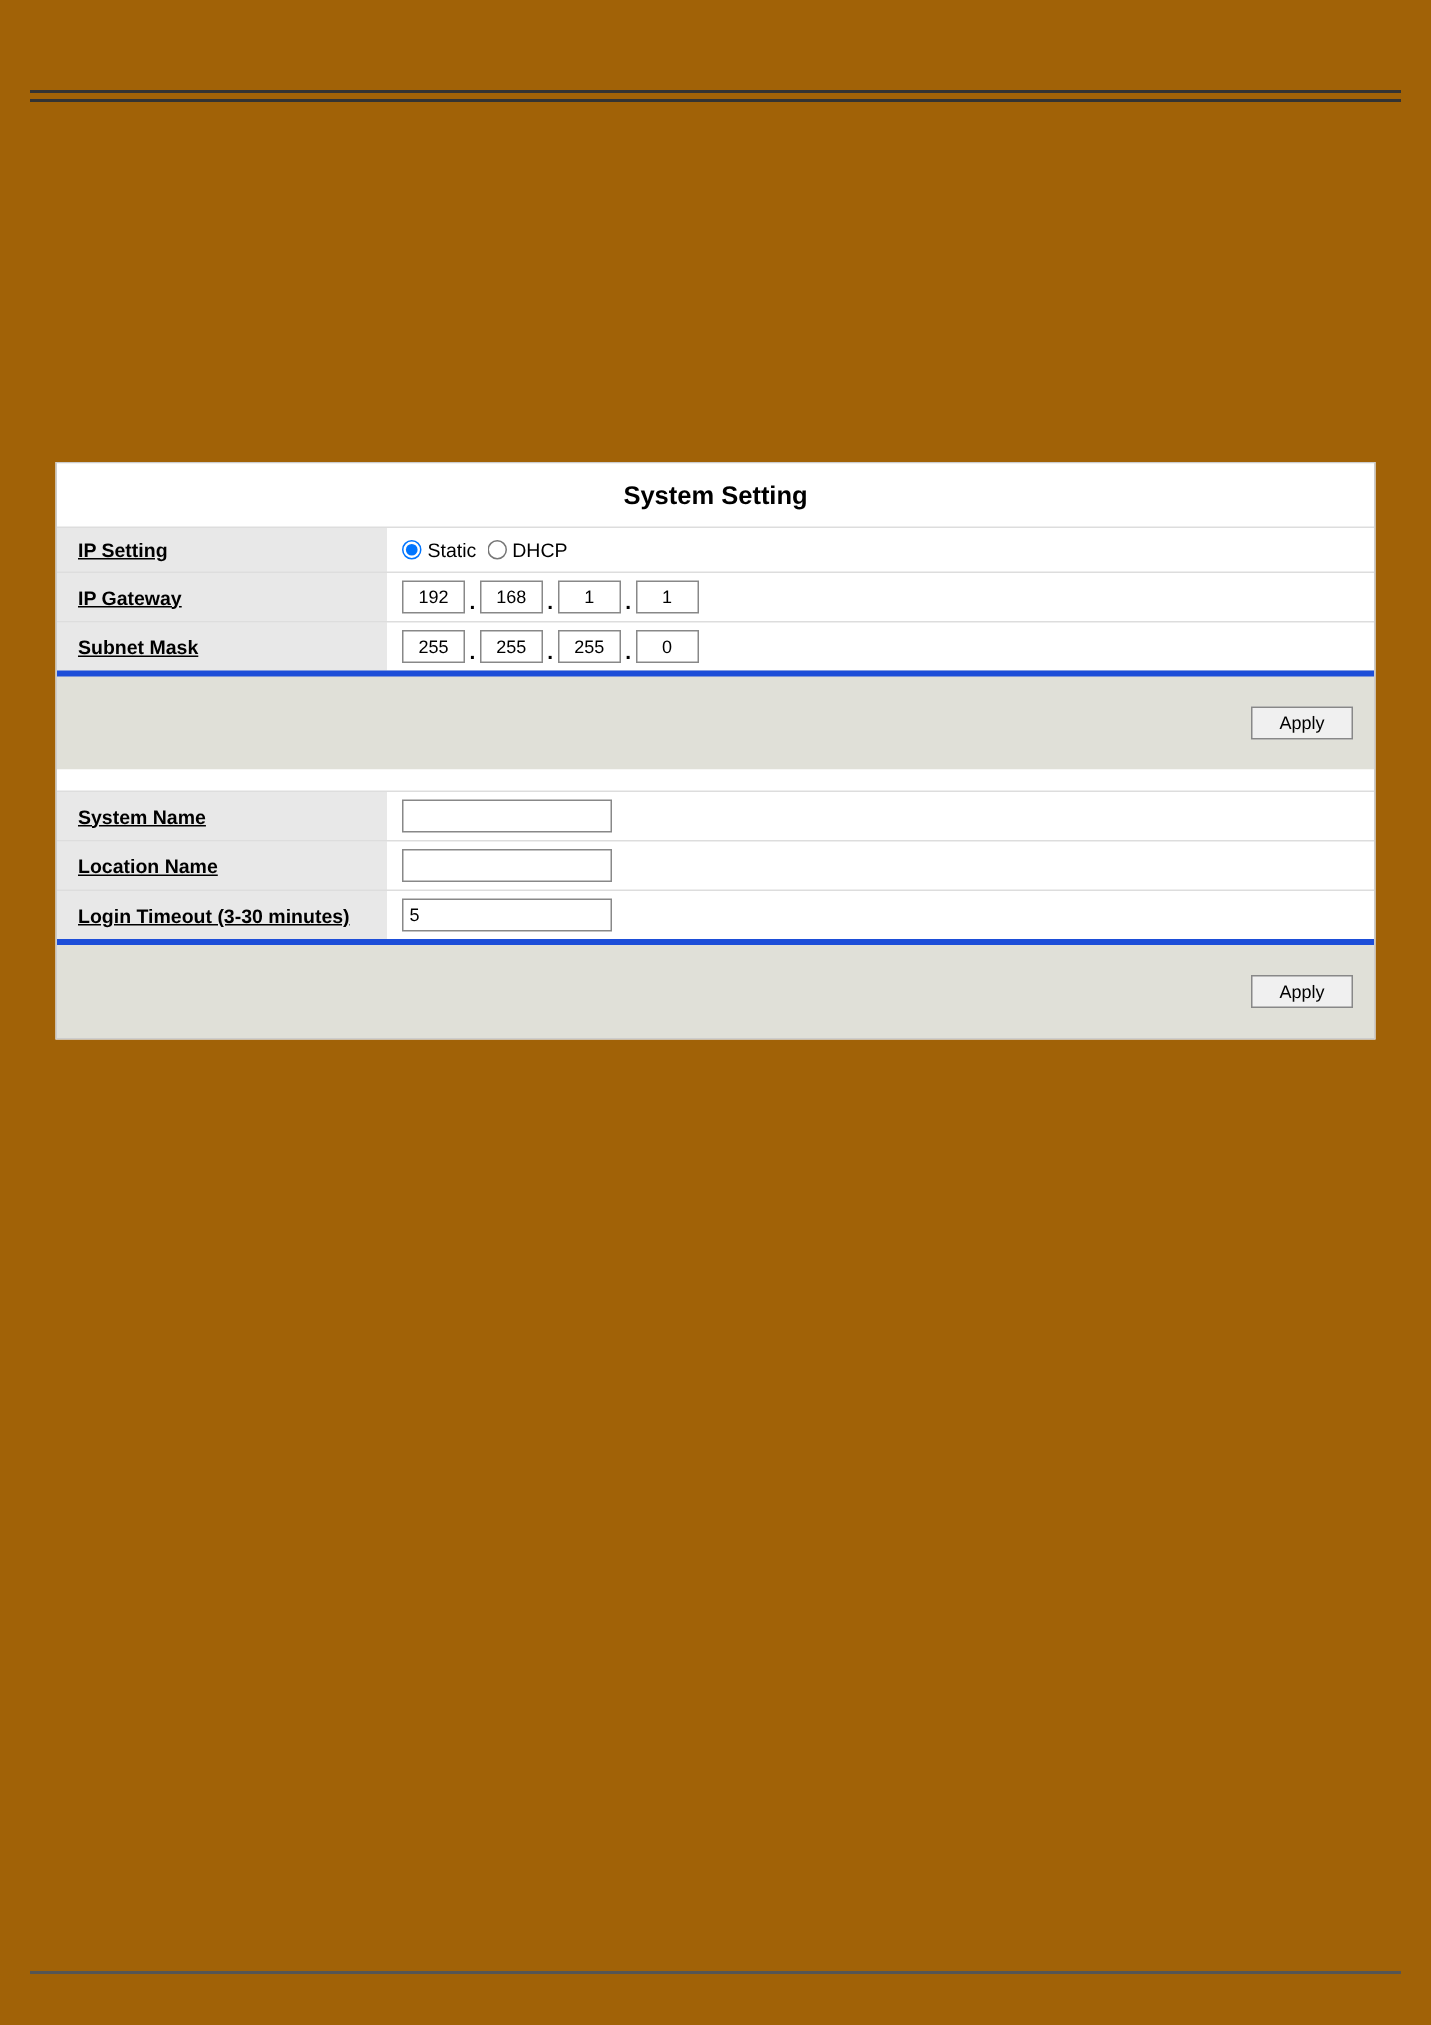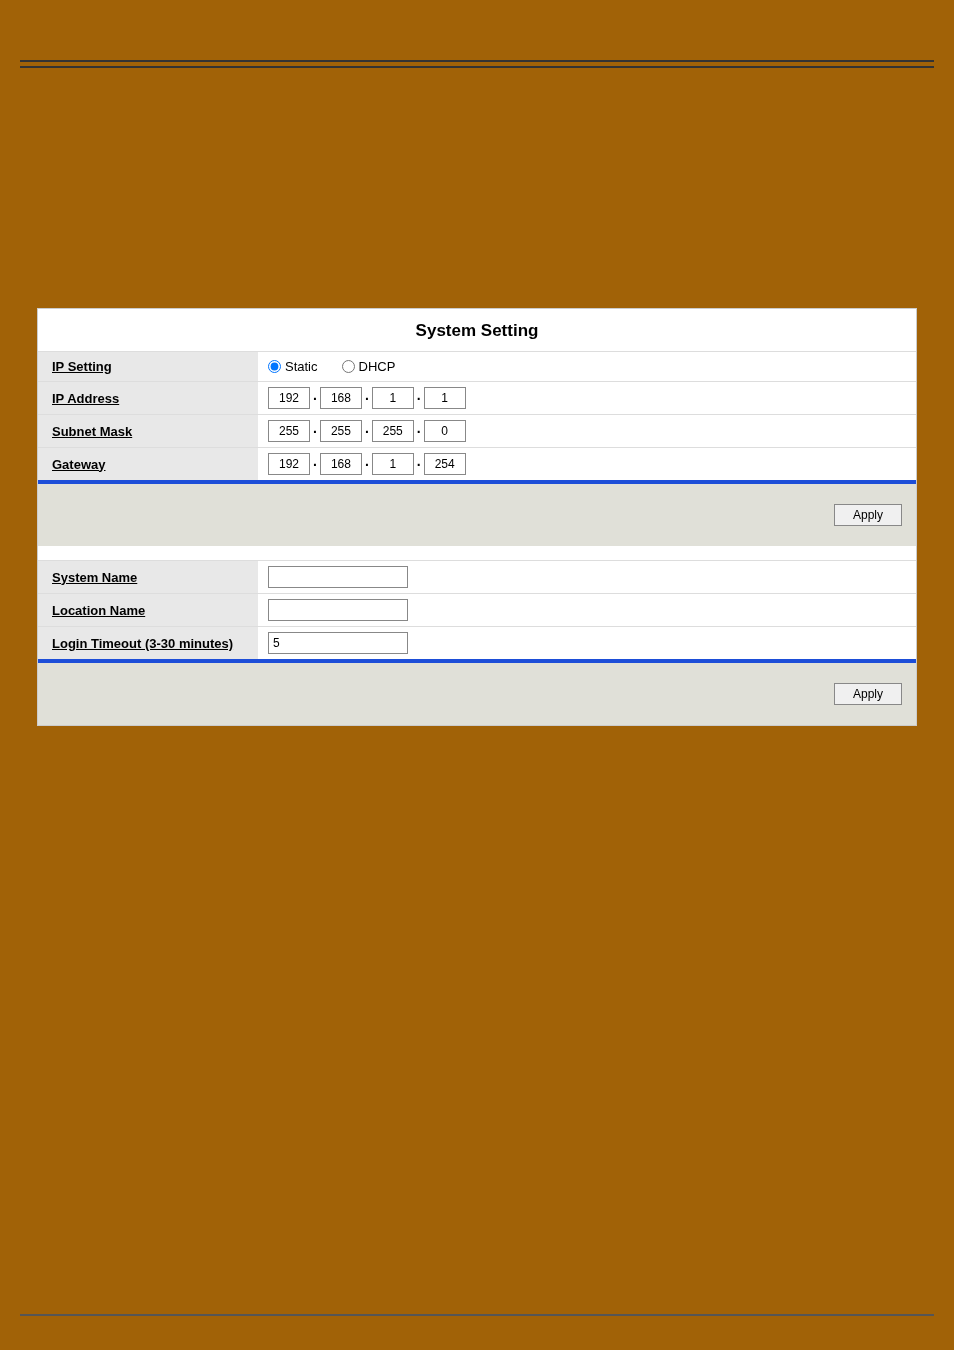--- a/index.html
+++ b/index.html
@@ -94,21 +94,21 @@
       text-decoration: underline;
     }
 
     .form-table td.input-cell {
       background-color: #ffffff;
       padding: 5px 10px;
     }
 
     .ip-inputs {
       display: flex;
-      align-items: flex-start;
+      align-items: flex-end;
       gap: 2px;
     }
 
     .ip-octet {
       width: 42px;
       height: 22px;
       border: 1px solid #888;
       text-align: center;
       font-size: 12px;
       padding: 2px;
@@ -116,21 +116,21 @@
 
     .ip-dot {
       font-weight: bold;
       font-size: 14px;
       padding: 0 1px;
     }
 
     .radio-group {
       display: flex;
       align-items: flex-end;
-      gap: 24px;
+      gap: 7px;
     }
 
     .radio-label {
       display: flex;
       align-items: center;
       gap: 4px;
       font-size: 13px;
     }
 
     .apply-row {
@@ -205,21 +205,21 @@
                 <span>Static</span>
               </label>
               <label class="radio-label">
                 <input type="radio" name="ip_setting" value="DHCP" style="">
                 <span>DHCP</span>
               </label>
             </div>
           </td>
         </tr>
         <tr>
-          <td class="label-cell">IP Address</td>
+          <td class="label-cell">IP Gateway</td>
           <td class="input-cell">
             <div class="ip-inputs">
               <input type="text" class="ip-octet" value="192" style="">
               <span class="ip-dot">.</span>
               <input type="text" class="ip-octet" value="168" style="">
               <span class="ip-dot">.</span>
               <input type="text" class="ip-octet" value="1" style="">
               <span class="ip-dot">.</span>
               <input type="text" class="ip-octet" value="1" style="">
             </div>
@@ -229,34 +229,20 @@
           <td class="label-cell">Subnet Mask</td>
           <td class="input-cell">
             <div class="ip-inputs">
               <input type="text" class="ip-octet" value="255" style="">
               <span class="ip-dot">.</span>
               <input type="text" class="ip-octet" value="255" style="">
               <span class="ip-dot">.</span>
               <input type="text" class="ip-octet" value="255" style="">
               <span class="ip-dot">.</span>
               <input type="text" class="ip-octet" value="0" style="">
-            </div>
-          </td>
-        </tr>
-        <tr>
-          <td class="label-cell">Gateway</td>
-          <td class="input-cell">
-            <div class="ip-inputs">
-              <input type="text" class="ip-octet" value="192" style="">
-              <span class="ip-dot">.</span>
-              <input type="text" class="ip-octet" value="168" style="">
-              <span class="ip-dot">.</span>
-              <input type="text" class="ip-octet" value="1" style="">
-              <span class="ip-dot">.</span>
-              <input type="text" class="ip-octet" value="254" style="">
             </div>
           </td>
         </tr>
       </tbody>
         </table>
 
       <div class="apply-row">
         <button class="apply-btn">Apply</button>
       </div>
 

